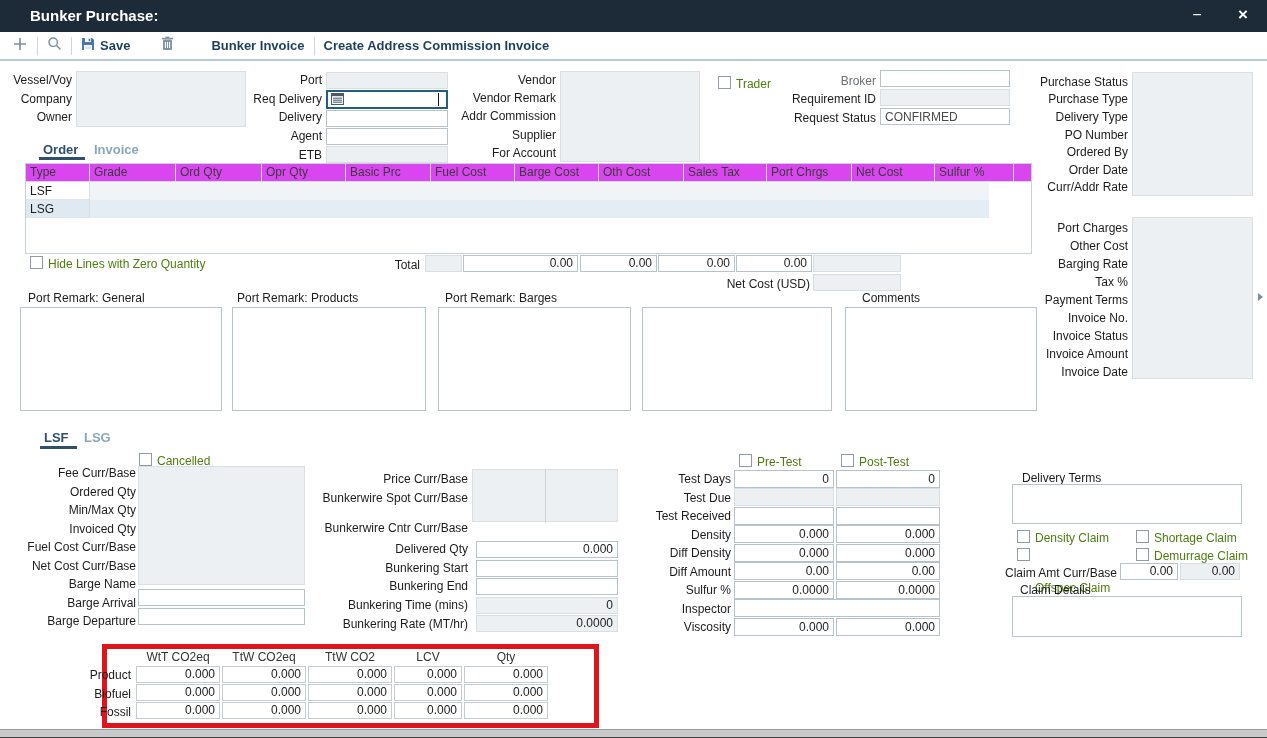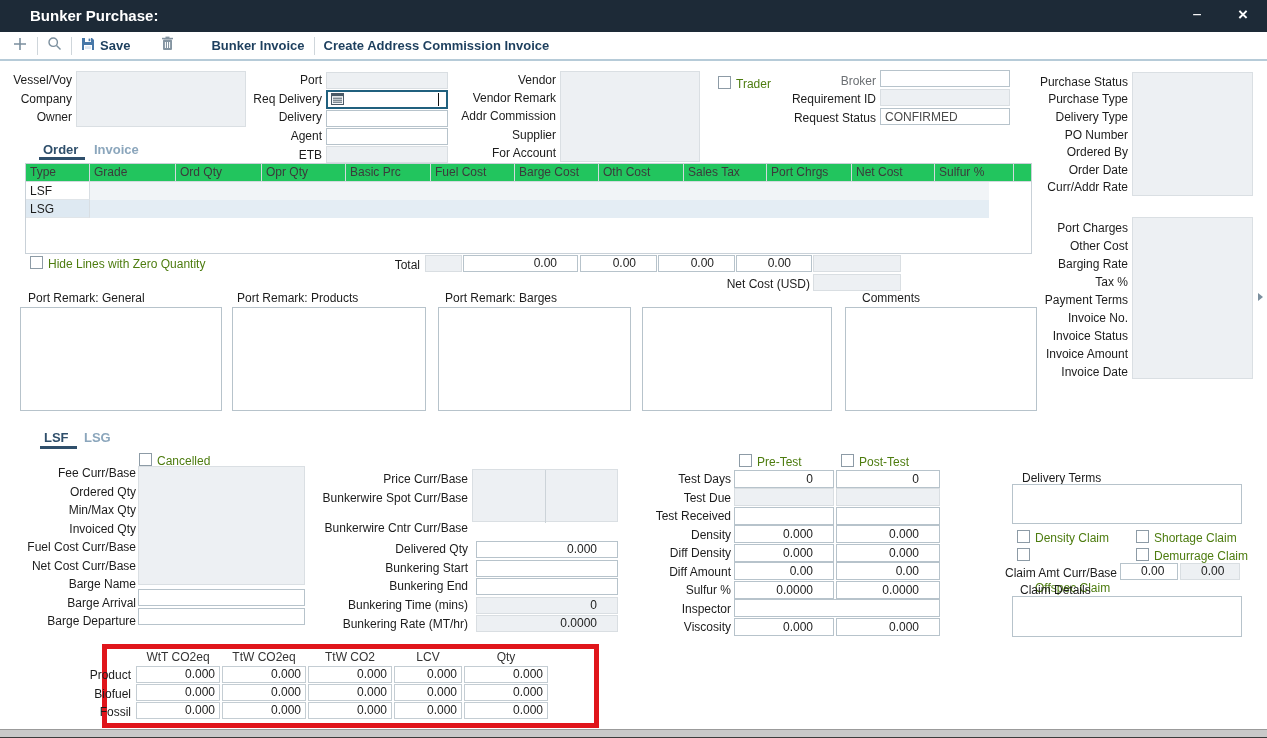--- a/index.html
+++ b/index.html
@@ -16,32 +16,32 @@
   .tsep { width:1px; height:18px; background:#cfd6db; }
   .tbtn { font-size:13px; font-weight:bold; color:#1d3f5e; display:flex; align-items:center; gap:5px; white-space:nowrap; }
   .ibtn { display:flex; align-items:center; }
   
   .lbl { font-size:12px; color:#1c1c1c; white-space:nowrap; }
   .lblcol { position:absolute; display:flex; flex-direction:column; align-items:flex-end; }
   .lblcol .lbl { display:flex; align-items:center; }
   .fld { position:absolute; background:#fff; border:1px solid #b7c3cb; box-sizing:border-box;
          font-size:12px; color:#222; line-height:15px; }
   .fld.dis { background:#edf0f3; border-color:#d9dee2; }
-  .num { text-align:right; padding:0 20px; }
+  .num { text-align:right; padding:0 4px; }
   .blk { position:absolute; background:#edf0f3; border:1px solid #dadfe3; box-sizing:border-box; }
   .cb { position:absolute; width:13px; height:13px; background:#fff; border:1px solid #8d9ba6; box-sizing:border-box; }
   .cbl { position:absolute; font-size:12px; color:#4d7c0f; white-space:nowrap; }
   .ta { position:absolute; background:#fff; border:1px solid #b7c3cb; box-sizing:border-box; }
   .tab { position:absolute; font-size:13px; font-weight:bold; cursor:default; }
   .tab.on { color:#2f4f6b; }
   .tab.off { color:#8ba6bc; }
   .tabline { position:absolute; height:3px; background:#2f4f6b; }
   
   .grid { position:absolute; border:1px solid #c9d1d8; background:#fff; }
-  .ghrow { display:flex; background:#22c55e; border-bottom:1px solid #d3dade; height:17px; }
+  .ghrow { display:flex; background:#d946ef; border-bottom:1px solid #d3dade; height:17px; }
   .gh { box-sizing:border-box; padding-left:4px; font-size:12px; color:#3b3b3b;
         border-right:1px solid #d3dade; line-height:16px; overflow:hidden; white-space:nowrap; }
   .grow { display:flex; height:18px; }
   .gtype { box-sizing:border-box; width:64px; padding-left:4px; font-size:12px; color:#1b1b1b;
            line-height:18px; border-right:1px solid #d8dee3; border-bottom:1px solid #e0e5e9; }
   
   .c2row { display:flex; gap:2px; margin-bottom:1px; }
   .c2cell { background:#fff; border:1px solid #c4cdd3; box-sizing:border-box; height:17px;
             font-size:12px; color:#222; text-align:right; padding-right:4px; line-height:15px; }
   .c2h { font-size:12px; color:#333; text-align:center; box-sizing:border-box; }

